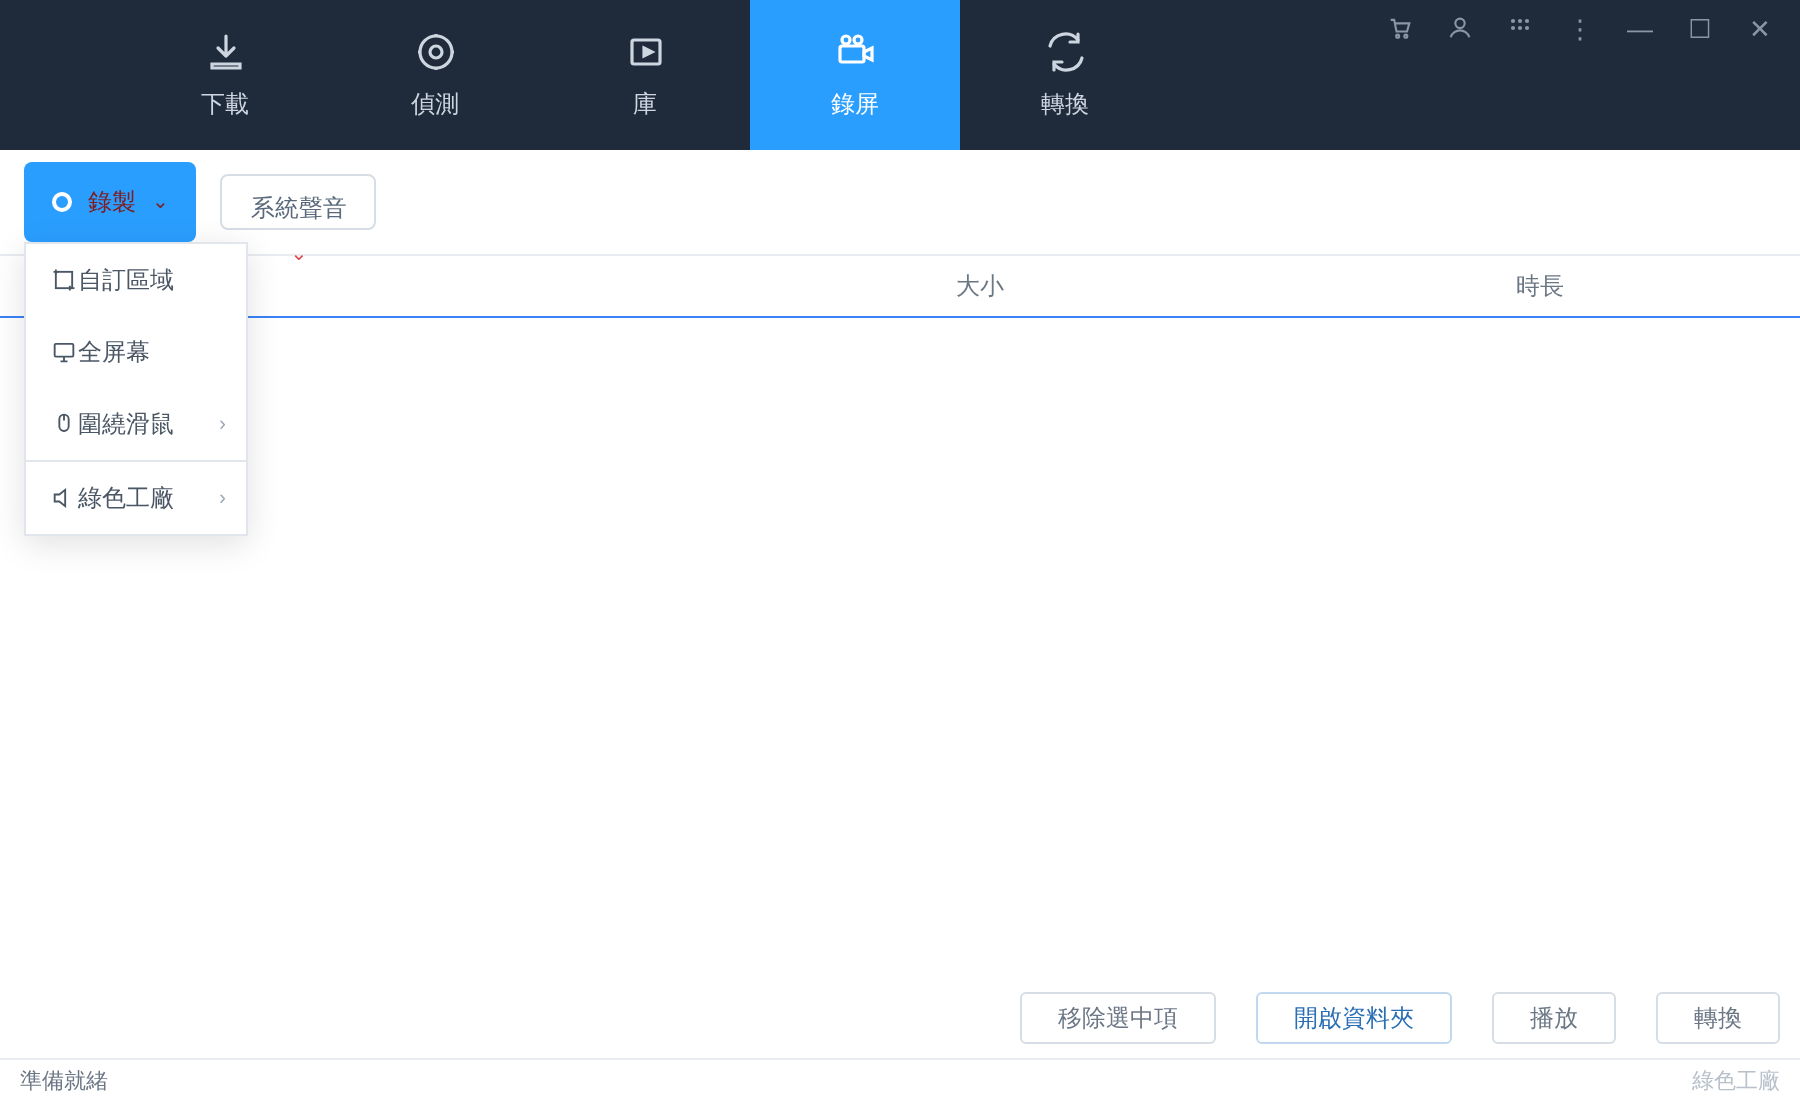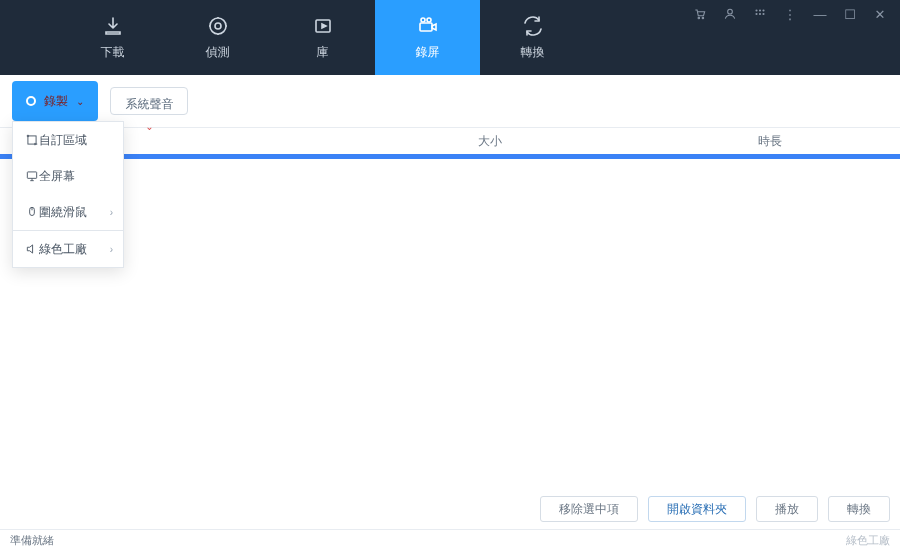--- a/index.html
+++ b/index.html
@@ -25,28 +25,28 @@
 .btn-record .chev { font-size:10px; }
 .btn-sound { background:#fff; border:1px solid #d6dde5; border-radius:4px; height:28px; padding:0 14px; display:flex; align-items:center; gap:8px; font-size:12px; color:#5a6a7c; cursor:pointer;flex-direction:column; }
 
 .dropdown { position:absolute; top:46px; left:12px; width:112px; background:#fff; border:1px solid #e1e6ec; box-shadow:0 4px 16px rgba(0,0,0,.12); z-index:10; }
 .dropdown-item { height:36px; display:flex; align-items:center; padding:0 12px; font-size:12px; color:#4a5664; cursor:pointer; position:relative; }
 .dropdown-item .arrow { position:absolute; right:10px; font-size:10px; color:#9aa6b4; }
 .dropdown-item svg { width:14px; height:14px; flex-shrink:0; }
 
 .separator { height:1px; background:#e1e6ec; margin:0; }
 
-.list-header { height:32px; border-top:1px solid #e8ecf1; border-bottom:5px solid #3b82f6; display:flex; align-items:center; font-size:12px; color:#6b7785; }
+.list-header { height:32px; border-top:1px solid #e8ecf1; border-bottom:1px solid #3b82f6; display:flex; align-items:center; font-size:12px; color:#6b7785; }
 .col-name { width:460px; padding-left:150px; }
 .col-size { width:280px; padding-left:18px; }
 .col-dur { flex:1; padding-left:18px; }
 
 .list-body { height:330px; background:#fff; }
 
-.footer-buttons { height:40px; display:flex; align-items:center; justify-content:flex-end; gap:10px; padding:0 10px; }
+.footer-buttons { height:40px; display:flex; align-items:center; justify-content:flex-end; gap:20px; padding:0 10px; }
 .fbtn { height:26px; padding:0 18px; border:1px solid #d6dde5; background:#fff; border-radius:3px; font-size:12px; color:#6b7785; cursor:pointer; }
 .fbtn.primary { color:#2a6fb5; border-color:#c2d8ee; }
 
 .status-bar { height:22px; border-top:1px solid #e8ecf1; display:flex; align-items:center; padding:0 10px; font-size:11px; color:#6b7785; }
 .status-bar .right { margin-left:auto; color:#b8c0ca; }
 </style>
 </head>
 <body>
 
 <div class="titlebar">

